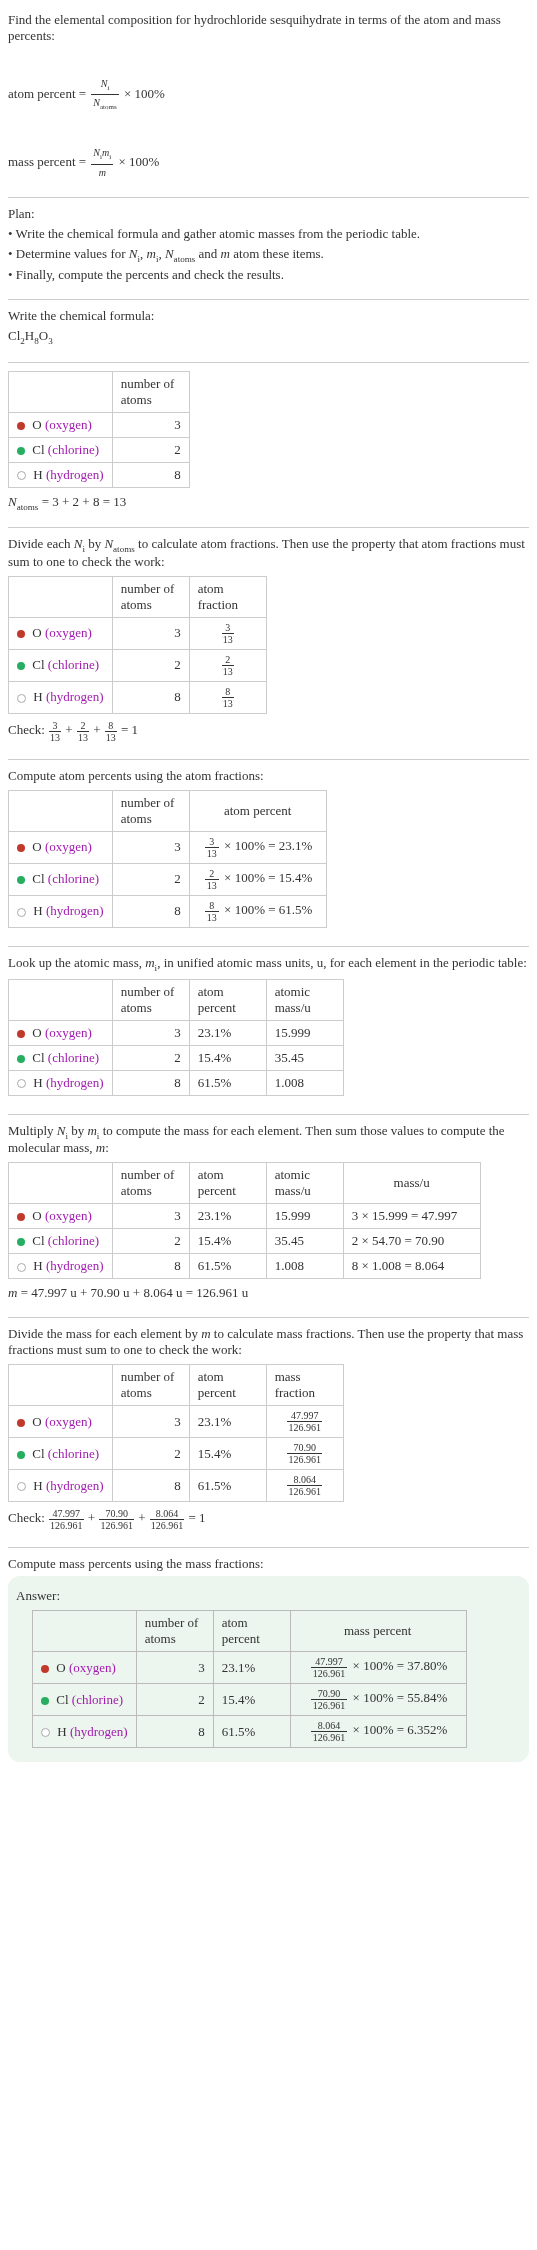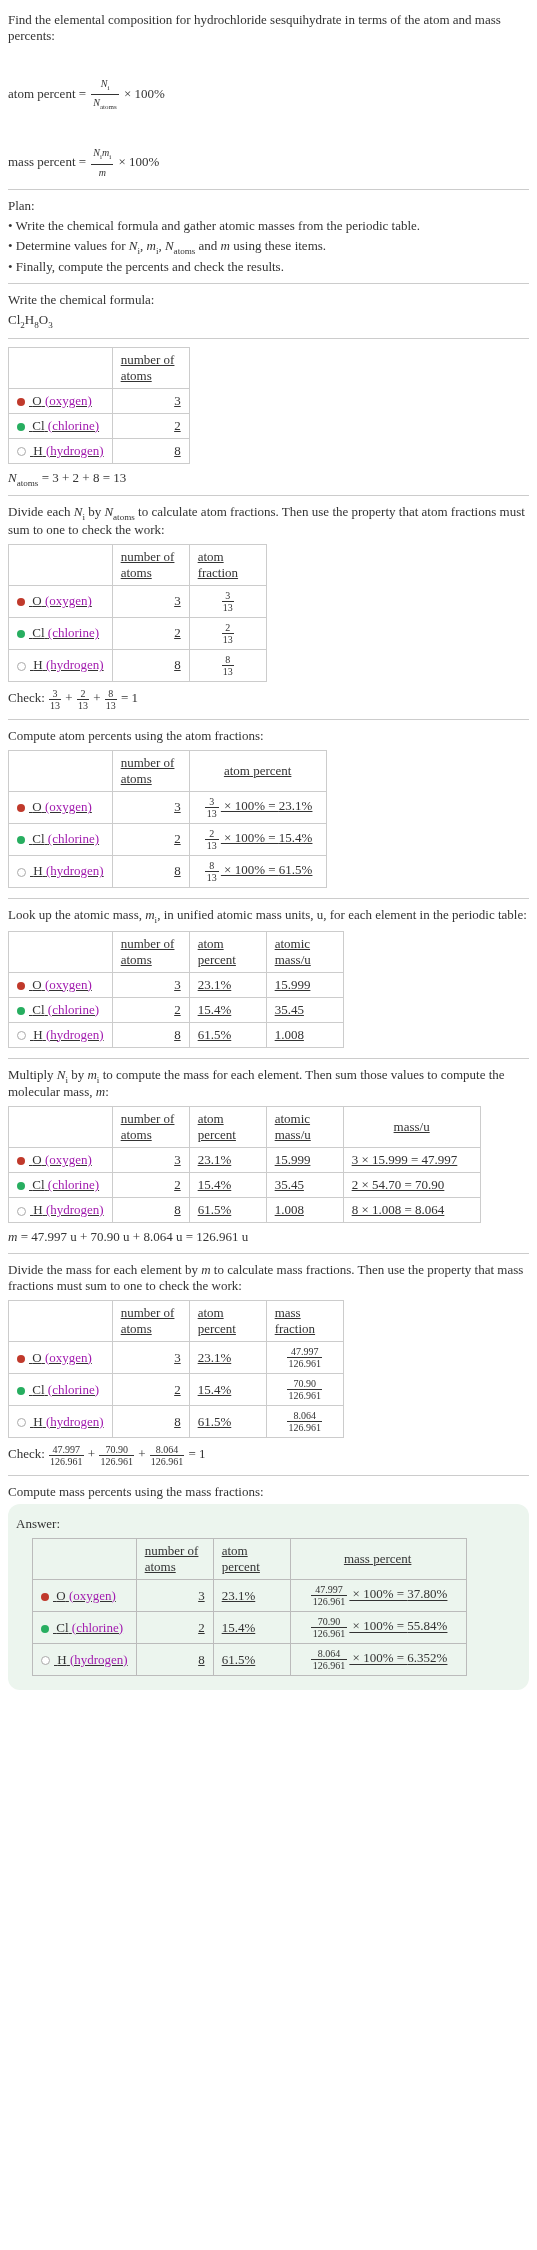--- a/index.html
+++ b/index.html
@@ -6,21 +6,21 @@
   margin: 0;
   padding: 8px;
   font-family: Georgia, 'Times New Roman', serif;
   font-size: 13px;
   color: #333;
   width: 521px;
   background: #fff;
 }
 .section {
   border-bottom: 1px solid #ccc;
-  padding-bottom: 4px;
+  padding-bottom: 12px;
   margin-bottom: 8px;
 }
 .section:last-child {
   border-bottom: none;
 }
 .frac {
   display: inline-block;
   vertical-align: middle;
   text-align: center;
   font-size: 10px;
@@ -48,21 +48,20 @@
   padding: 0 1px;
 }
 .fracsmall .den {
   display: block;
   padding: 0 1px;
 }
 sub { font-size: 0.7em; }
 table {
   border-collapse: collapse;
   margin: 6px 0;
-  text-decoration: underline;
 }
 td, th {
   border: 1px solid #ccc;
   padding: 4px 8px;
   vertical-align: middle;
   font-weight: normal;
   text-align: left;
 }
 td.num-cell {
   text-align: right;
@@ -117,21 +116,21 @@
       <span class="num"><i>N</i><sub>i</sub><i>m</i><sub>i</sub></span>
       <span class="den"><i>m</i></span>
     </span>
     <span> × 100%</span>
   </p>
 </div>
 
 <div class="section">
   <p>Plan:</p>
   <p>• <span>Write the chemical formula and gather atomic masses from the periodic table.</span></p>
-  <p>• <span>Determine values for </span><i>N</i><sub>i</sub>, <i>m</i><sub>i</sub>, <i>N</i><sub>atoms</sub> and <i>m</i><span> using these items.</span></p>
+  <p>• <span>Determine values for </span><i>N</i><sub>i</sub>, <i>m</i><sub>i</sub>, <i>N</i><sub>atoms</sub> and <i>m</i><span> atom these items.</span></p>
   <p>• <span>Finally, compute the percents and check the results.</span></p>
 </div>
 
 <div class="section">
   <p>Write the chemical formula:</p>
   <p>
     <span>Cl</span><sub>2</sub><span>H</span><sub>8</sub><span>O</span><sub>3</sub>
   </p>
 </div>
 

